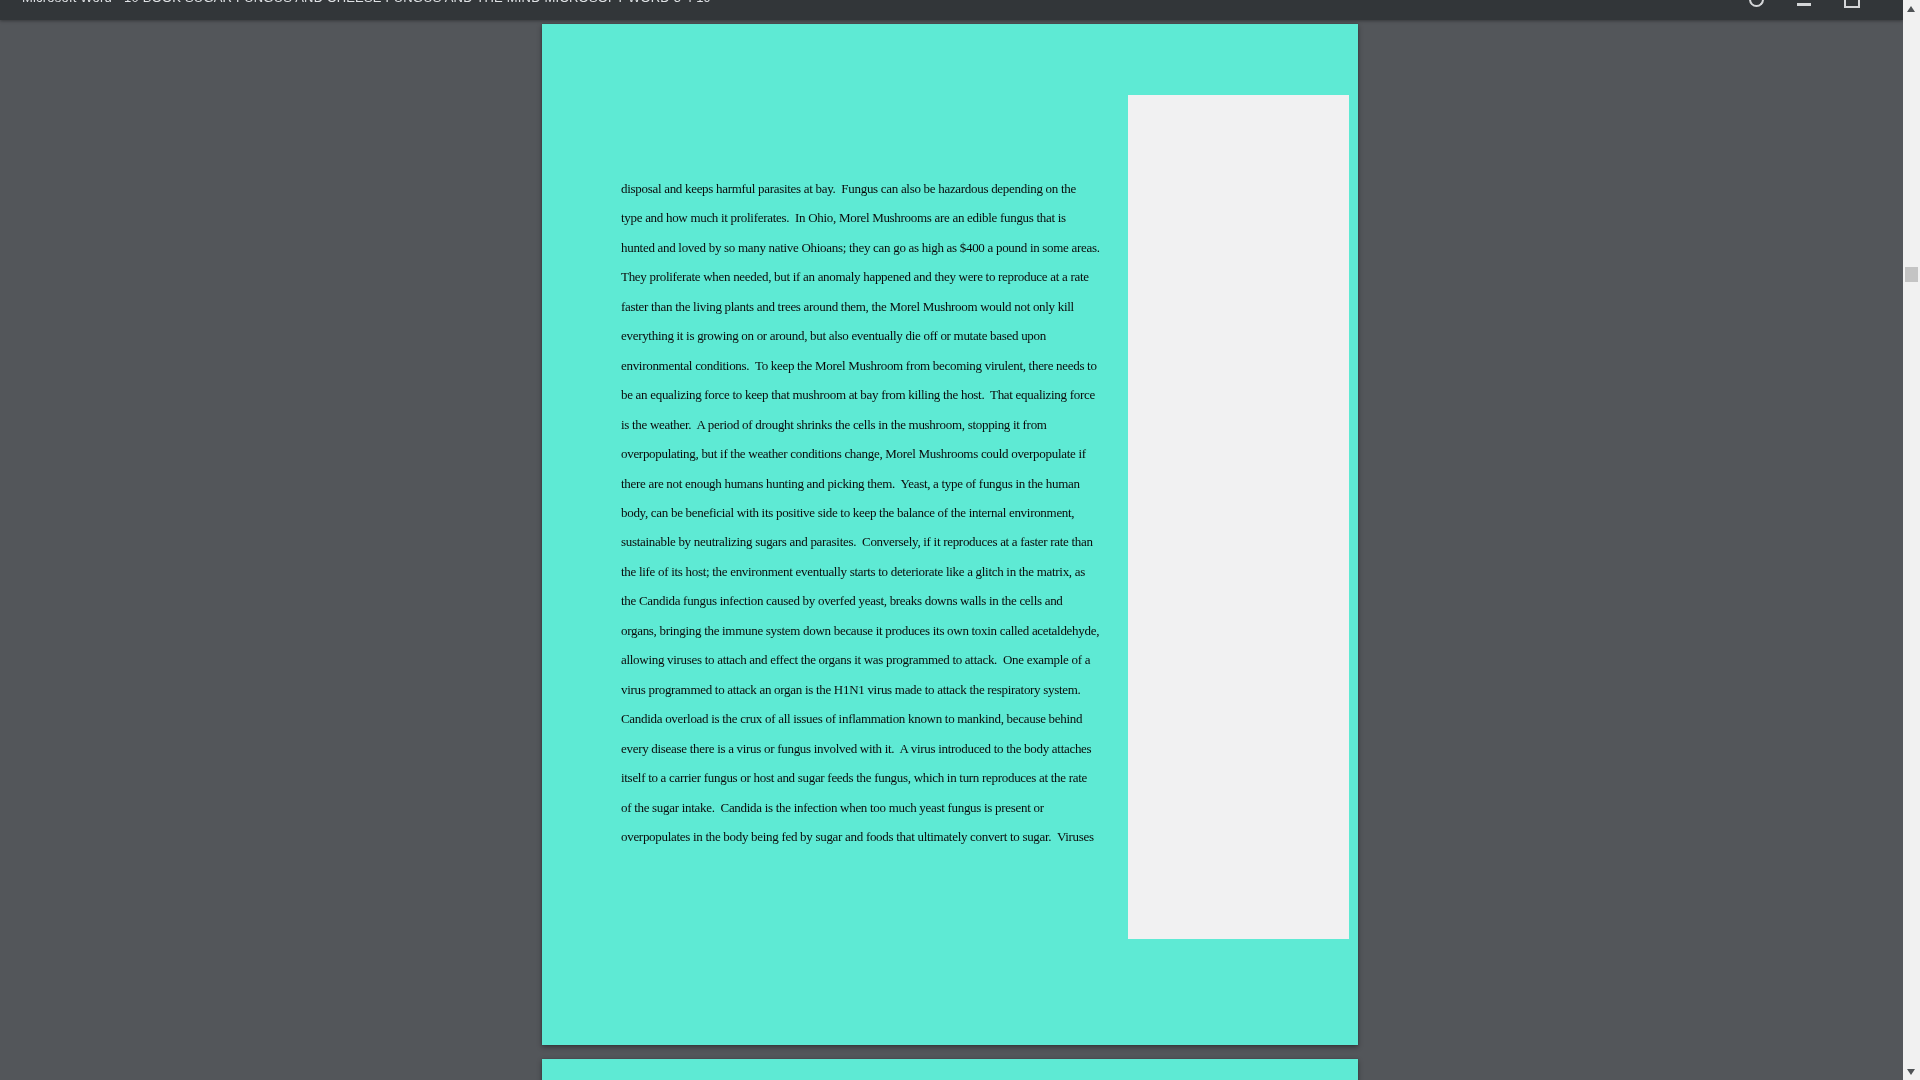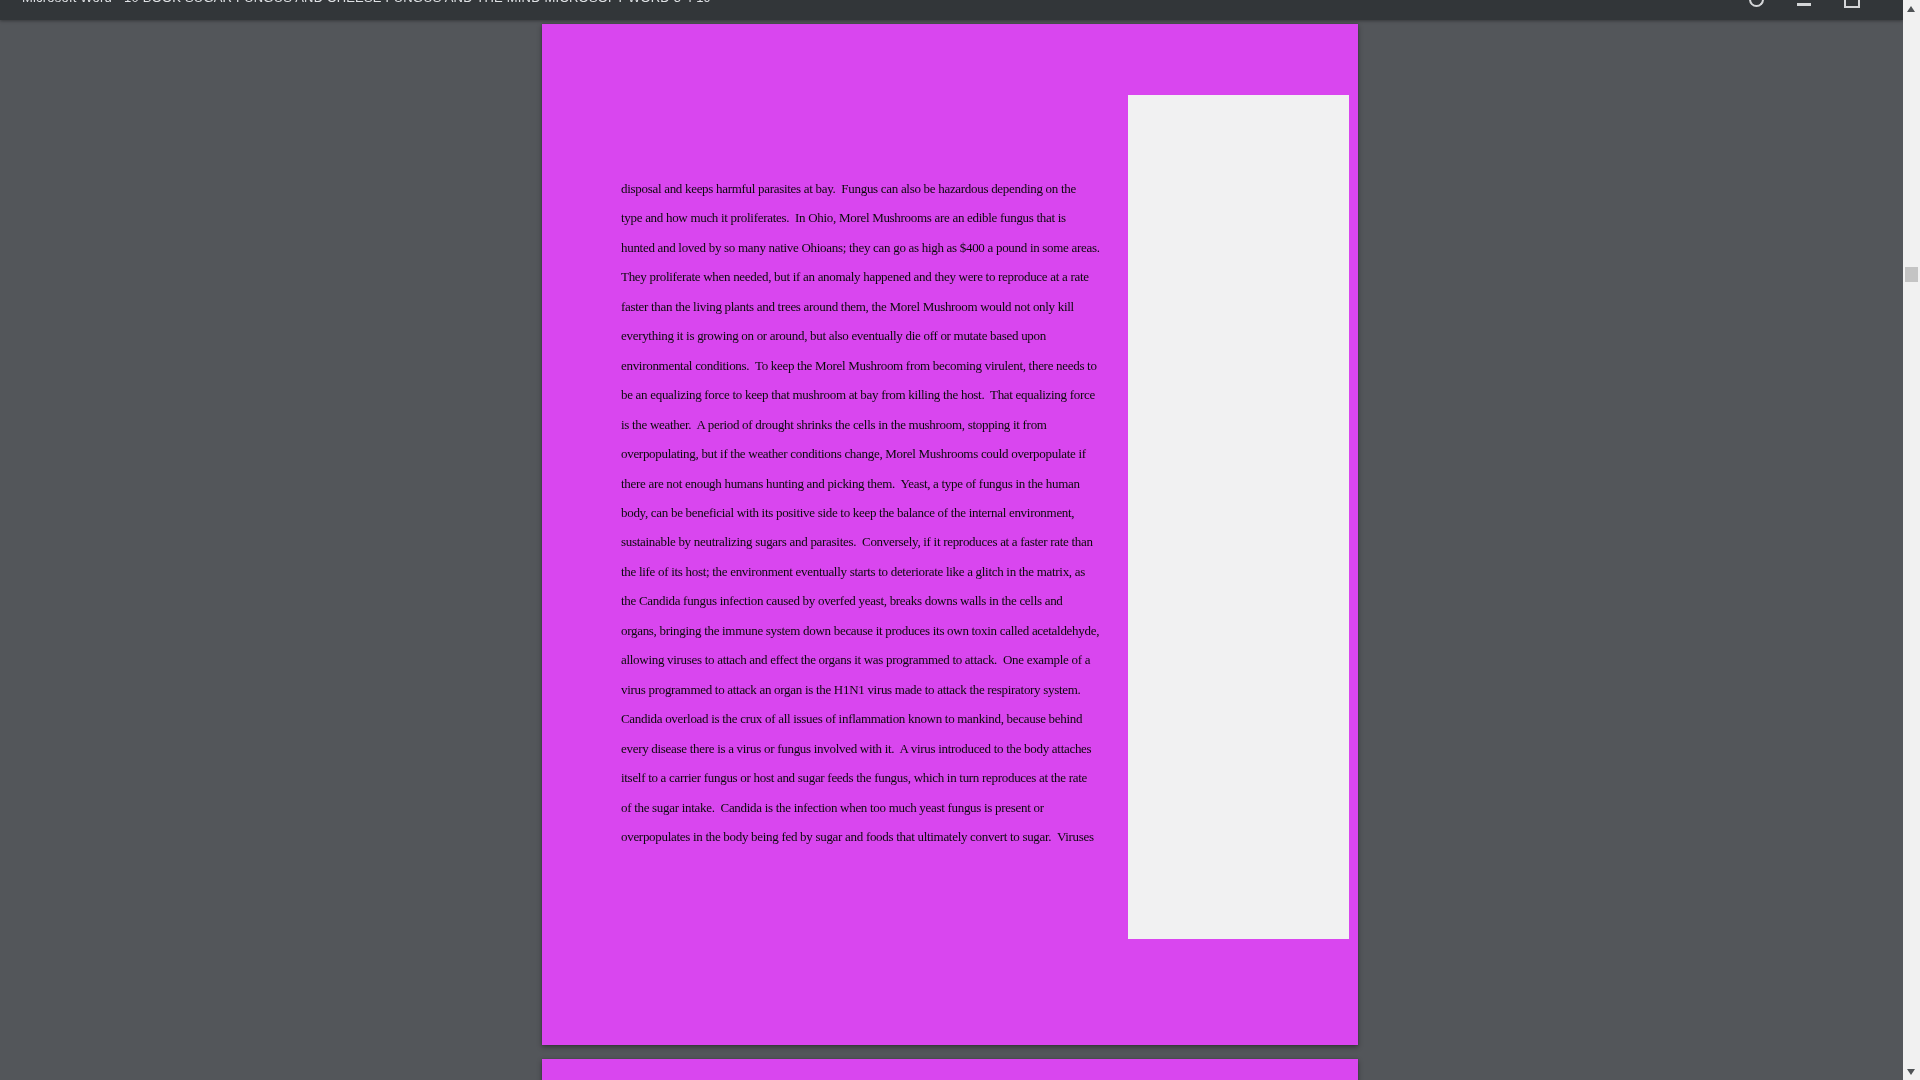--- a/index.html
+++ b/index.html
@@ -44,21 +44,21 @@
   .tri-down{
     position:absolute;left:4px;top:6px;width:0;height:0;
     border-left:4.5px solid transparent;border-right:4.5px solid transparent;
     border-top:6px solid #4f5356;
   }
   #sb-thumb{
     position:absolute;left:2px;top:267px;width:13px;height:15px;background:#c4c4c4;
   }
   
   .page{
-    position:absolute;left:542px;width:816px;background:#d946ef;
+    position:absolute;left:542px;width:816px;background:#5eead4;
     box-shadow:0 2px 5px rgba(0,0,0,.38), 0 0 1px rgba(0,0,0,.25);
   }
   #page1{top:24px;height:1021px;}
   #page2{top:1059px;height:60px;}
   #markup-area{
     position:absolute;left:586px;top:71px;width:221px;height:844px;
     background:#f1f1f2;
   }
   #page-text{
     position:absolute;left:79px;top:150px;width:520px;

